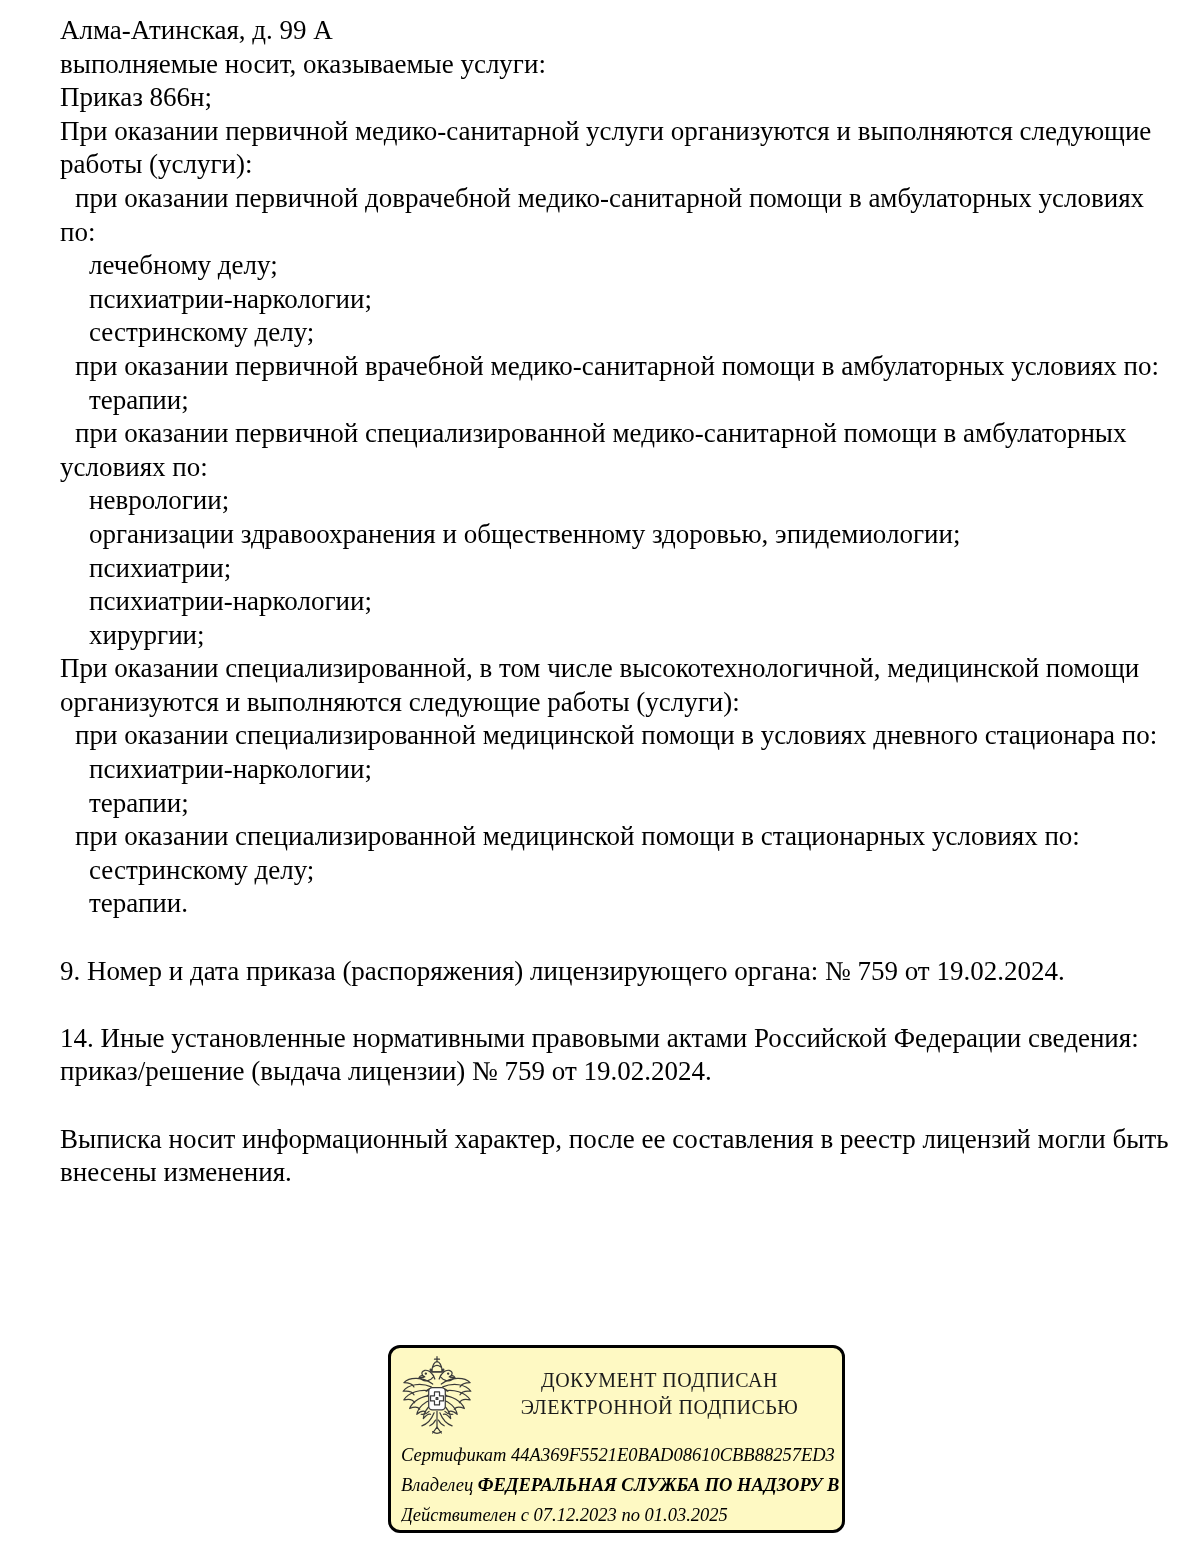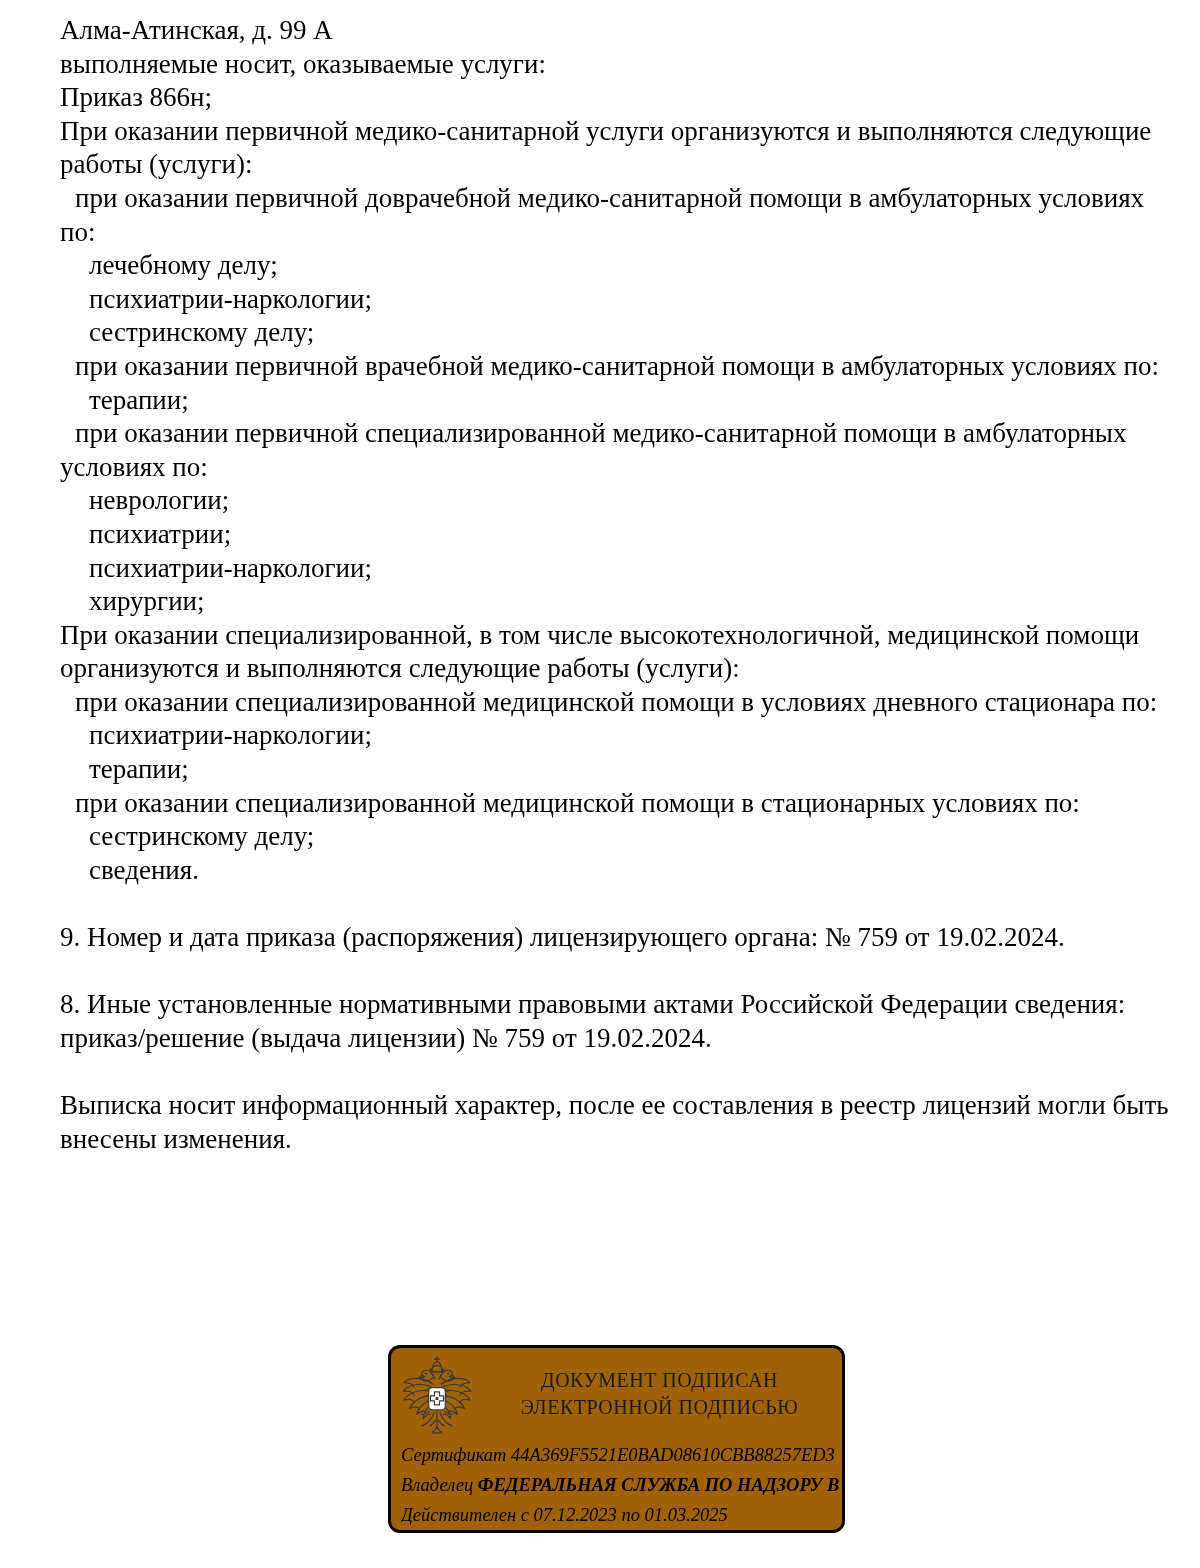--- a/index.html
+++ b/index.html
@@ -30,21 +30,21 @@
   
   .stamp {
     position: absolute;
     left: 388px;
     top: 1345px;
     width: 457px;
     height: 188px;
     border: 3px solid #000000;
     border-radius: 12px;
     box-sizing: border-box;
-    background: #a16207;
+    background: #fef9c3;
     overflow: hidden;
   }
   .stamp .emblem {
     position: absolute;
     left: 10px;
     top: 7px;
     width: 72px;
     height: 84px;
   }
   .stamp .title {
@@ -88,35 +88,36 @@
       <div class="line ind-1">при оказании первичной доврачебной медико-санитарной помощи в амбулаторных условиях</div>
       <div class="line ind-0">по:</div>
       <div class="line ind-2">лечебному делу;</div>
       <div class="line ind-2">психиатрии-наркологии;</div>
       <div class="line ind-2">сестринскому делу;</div>
       <div class="line ind-1">при оказании первичной врачебной медико-санитарной помощи в амбулаторных условиях по:</div>
       <div class="line ind-2">терапии;</div>
       <div class="line ind-1">при оказании первичной специализированной медико-санитарной помощи в амбулаторных</div>
       <div class="line ind-0">условиях по:</div>
       <div class="line ind-2">неврологии;</div>
+      <div class="line ind-2">организации здравоохранения и общественному здоровью, эпидемиологии;</div>
       <div class="line ind-2">психиатрии;</div>
       <div class="line ind-2">психиатрии-наркологии;</div>
       <div class="line ind-2">хирургии;</div>
       <div class="line ind-0">При оказании специализированной, в том числе высокотехнологичной, медицинской помощи</div>
       <div class="line ind-0">организуются и выполняются следующие работы (услуги):</div>
       <div class="line ind-1">при оказании специализированной медицинской помощи в условиях дневного стационара по:</div>
       <div class="line ind-2">психиатрии-наркологии;</div>
       <div class="line ind-2">терапии;</div>
       <div class="line ind-1">при оказании специализированной медицинской помощи в стационарных условиях по:</div>
       <div class="line ind-2">сестринскому делу;</div>
-      <div class="line ind-2">сведения.</div>
+      <div class="line ind-2">терапии.</div>
       <div class="line ind-0">&nbsp;</div>
       <div class="line ind-0">9. Номер и дата приказа (распоряжения) лицензирующего органа: № 759 от 19.02.2024.</div>
       <div class="line ind-0">&nbsp;</div>
-      <div class="line ind-0">8. Иные установленные нормативными правовыми актами Российской Федерации сведения:</div>
+      <div class="line ind-0">14. Иные установленные нормативными правовыми актами Российской Федерации сведения:</div>
       <div class="line ind-0">приказ/решение (выдача лицензии) № 759 от 19.02.2024.</div>
       <div class="line ind-0">&nbsp;</div>
       <div class="line ind-0">Выписка носит информационный характер, после ее составления в реестр лицензий могли быть</div>
       <div class="line ind-0">внесены изменения.</div>
     </div>
 
   <div class="stamp">
     <svg class="emblem" viewBox="0 0 100 116" xmlns="http://www.w3.org/2000/svg">
       <g fill="none" stroke="#3a3a3a" stroke-width="1.7" stroke-linecap="round" stroke-linejoin="round">
 

